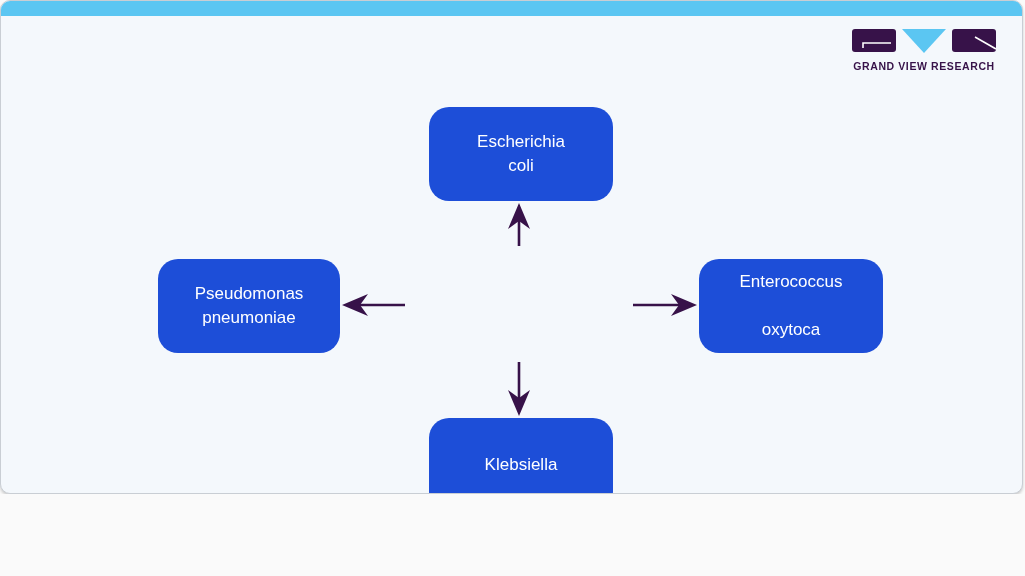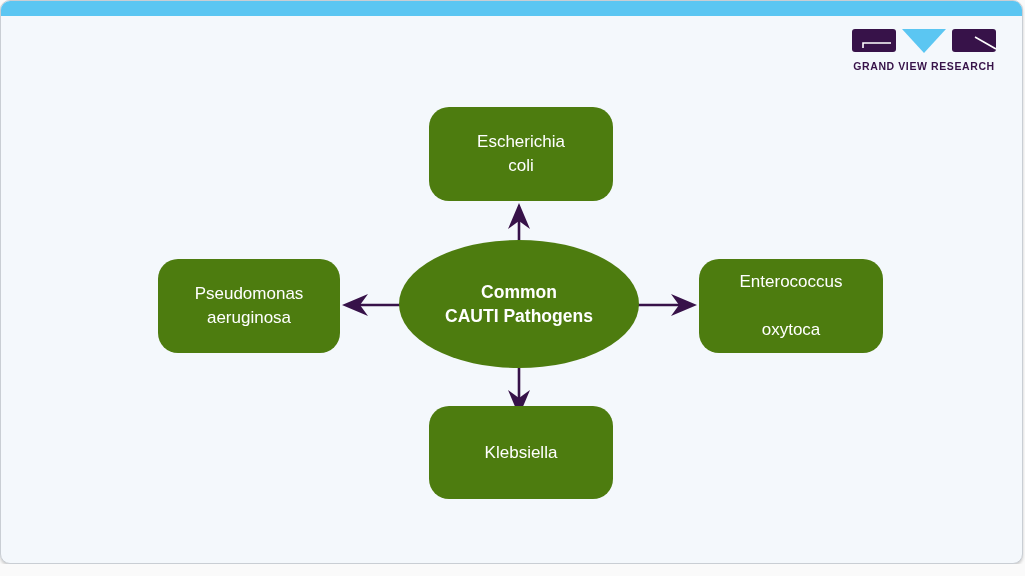--- a/index.html
+++ b/index.html
@@ -1,18 +1,18 @@
 <!DOCTYPE html>
 <html><head>
 <meta charset="utf-8">
 <style>
   html,body{margin:0;padding:0;background:#fafafa;font-family:"Liberation Sans","DejaVu Sans",sans-serif;}
   .card{
     position:relative;
-    width:1023px;height:564px;
+    width:1023px;height:494px;
     box-sizing:border-box;
     background:#f4f8fc;
     border:1px solid #c9ced4;
     border-radius:10px;
     overflow:hidden;
     box-shadow:0 2px 3px rgba(0,0,0,.18);
   }
   .topbar{
     position:absolute;top:0;left:0;right:0;height:15px;
     background:#5bc6f2;
@@ -26,33 +26,33 @@
   .logo-text{
     margin-top:7px;text-align:center;
     font-size:10.5px;font-weight:bold;letter-spacing:.6px;
     color:#371249;white-space:nowrap;
   }
   
   .diagram{position:absolute;inset:0;}
   .arrows{position:absolute;inset:0;z-index:1;}
   .node{
     position:absolute;z-index:2;
-    background:#4d7c0f;color:#ffffff;
+    background:#1d4ed8;color:#ffffff;
     display:flex;flex-direction:column;align-items:center;justify-content:center;
     text-align:center;font-size:17px;line-height:24px;
   }
   .rect{border-radius:20px;}
   .ellipse{
     left:398px;top:239px;width:240px;height:128px;
     border-radius:50%;font-weight:bold;font-size:17.5px;
   }
   .node-top{left:428px;top:106px;width:184px;height:94px;}
   .node-left{left:157px;top:258px;width:182px;height:94px;}
   .node-right{left:698px;top:258px;width:184px;height:94px;gap:24px;}
-  .node-bottom{left:428px;top:405px;width:184px;height:93px;}
+  .node-bottom{left:428px;top:417px;width:184px;height:93px;}
   .line1,.line2{display:block;}
 </style>
 </head>
 <body>
 
 <div class="card">
 
   <div class="topbar"></div>
 
   <div class="logo">
@@ -90,33 +90,29 @@
       <g>
         <path d="M404,304 L358,304" stroke="#371249" stroke-width="2.6" fill="none"></path>
         <path d="M341,304 L367,293 L359,304 L367,315 Z" fill="#371249"></path>
       </g>
       <g>
         <path d="M632,304 L679,304" stroke="#371249" stroke-width="2.6" fill="none"></path>
         <path d="M696,304 L670,293 L678,304 L670,315 Z" fill="#371249"></path>
       </g>
     </svg>
 
-    <div class="node ellipse">
-      <span class="line1">Common</span>
-      <span class="line2">CAUTI Pathogens</span>
-    </div>
 
     <div class="node rect node-top">
       <span class="line1">Escherichia</span>
       <span class="line2">coli</span>
     </div>
 
     <div class="node rect node-left">
       <span class="line1">Pseudomonas</span>
-      <span class="line2">aeruginosa</span>
+      <span class="line2">pneumoniae</span>
     </div>
 
     <div class="node rect node-right">
       <span class="line1">Enterococcus</span>
       <span class="line2">oxytoca</span>
     </div>
 
     <div class="node rect node-bottom">
       <span class="line1">Klebsiella</span>
     </div>

